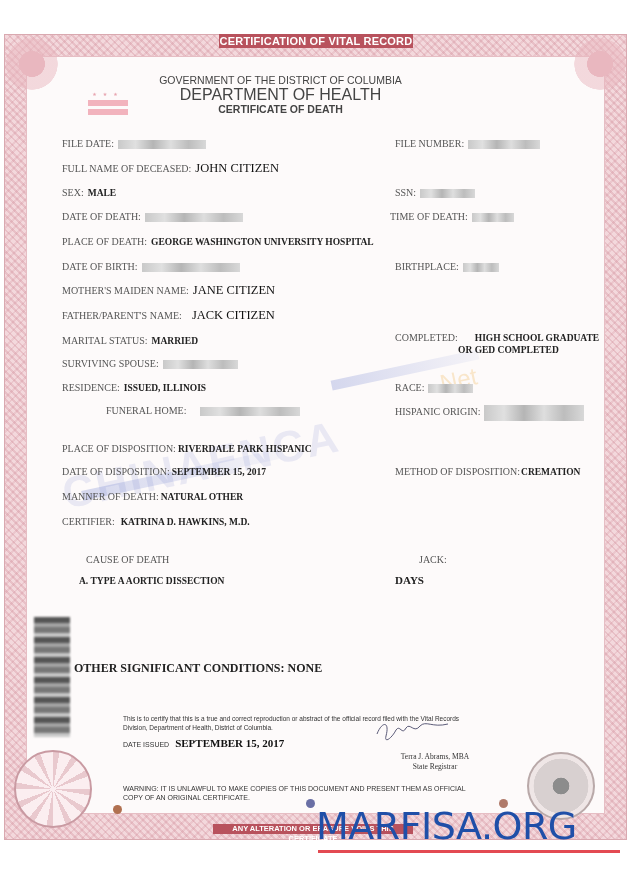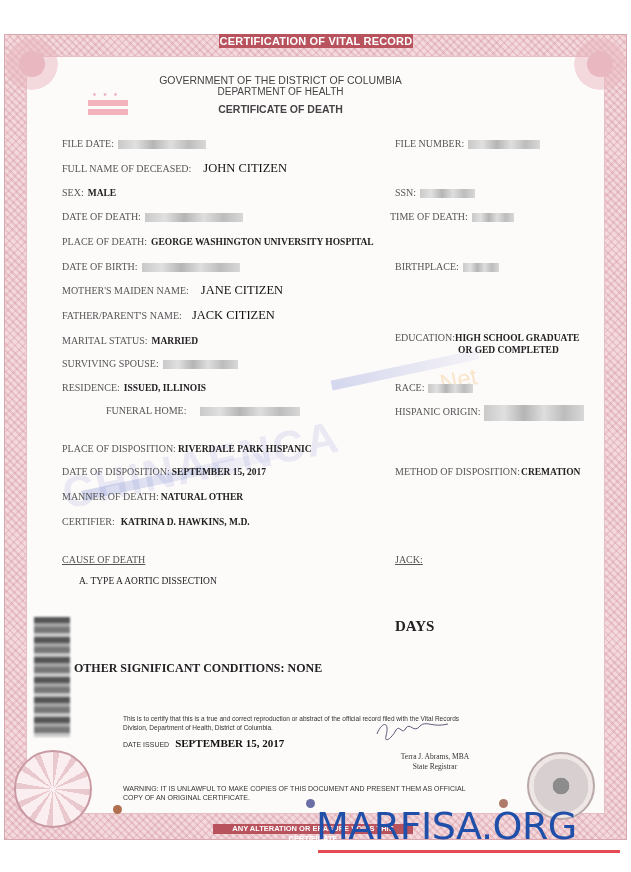--- a/index.html
+++ b/index.html
@@ -8,30 +8,30 @@
   .cert-border{position:absolute;inset:0;border:1px solid #d9a9b0;
     background:
       repeating-linear-gradient(45deg, rgba(200,120,135,0.25) 0 2px, transparent 2px 5px),
       repeating-linear-gradient(-45deg, rgba(200,120,135,0.18) 0 2px, transparent 2px 6px),
       #f3d8dc;}
   .cert-inner{position:absolute;left:22px;top:22px;right:22px;bottom:26px;background:#fdfafa;border:1px solid #e6bec4;}
   .corner{position:absolute;width:60px;height:60px;border-radius:50%;background:radial-gradient(circle,#e9b7bf 0 30%,rgba(233,183,191,0.5) 31% 60%,transparent 61%);}
   .title-banner{position:absolute;left:219px;top:34px;width:194px;height:14px;background:#b8525d;color:#fff;font-family:"Liberation Sans",sans-serif;font-size:11px;font-weight:bold;text-align:center;line-height:14px;letter-spacing:0.2px;}
   .header{position:absolute;left:0;width:561px;text-align:center;font-family:"Liberation Sans",sans-serif;color:#444;}
   .h1{top:74px;font-size:10.5px;}
-  .h2{top:86px;font-size:10px;}
+  .h2{top:86px;font-size:16px;}
   .h3{top:103px;font-size:10.5px;font-weight:bold;}
   .flag{position:absolute;left:88px;top:91px;width:40px;}
   .flag .stars{font-size:5px;color:#e8a5b0;letter-spacing:6px;text-align:center;}
   .flag .bar{height:6px;background:#f2b3bd;margin-top:3px;}
   .field{position:absolute;font-size:10px;color:#555;white-space:nowrap;}
   .field .val-b{font-weight:bold;color:#222;font-size:9.5px;margin-left:4px;}
-  .field .val-l{color:#111;font-size:12.5px;margin-left:12px;}
+  .field .val-l{color:#111;font-size:12.5px;margin-left:4px;}
   .blur{display:inline-block;height:9px;vertical-align:middle;margin-left:4px;background:linear-gradient(90deg,#c9c9c9,#e0e0e0 20%,#b5b5b5 40%,#dedede 60%,#bdbdbd 80%,#d8d8d8);filter:blur(0.6px);}
-  .under{text-decoration:underline;}
+  .under{margin-left:24px;}
   .watermark1{position:absolute;left:60px;top:440px;font-family:"Liberation Sans",sans-serif;font-size:44px;font-weight:bold;color:rgba(90,110,200,0.12);transform:rotate(-12deg);letter-spacing:2px;}
   .watermark2{position:absolute;left:440px;top:366px;font-family:"Liberation Sans",sans-serif;font-size:24px;color:rgba(240,170,60,0.25);transform:rotate(-12deg);}
   .streak{position:absolute;height:10px;background:linear-gradient(90deg,rgba(90,110,200,0.25),rgba(90,110,200,0.05));transform:rotate(-12deg);}
   .left-blur{position:absolute;left:34px;top:617px;width:36px;height:120px;background:repeating-linear-gradient(180deg,#555 0 6px,#a5a5a5 6px 10px,#777 10px 16px,#c9c9c9 16px 20px);filter:blur(1px);}
   .small{position:absolute;font-family:"Liberation Sans",sans-serif;font-size:6.5px;color:#333;line-height:9px;}
   .issued{position:absolute;left:123px;top:737px;font-family:"Liberation Sans",sans-serif;font-size:7px;color:#333;}
   .issued b{font-family:"Liberation Serif",serif;font-size:11px;margin-left:6px;color:#111;}
   .sig{position:absolute;left:372px;top:716px;width:80px;height:30px;}
   .registrar{position:absolute;left:380px;top:752px;width:110px;text-align:center;font-size:7.5px;color:#333;line-height:10px;}
   .seal-l{position:absolute;left:14px;top:750px;width:74px;height:74px;border-radius:50%;border:2px solid #c99aa2;background:repeating-conic-gradient(#e9c9ce 0 10deg,#fbeef0 10deg 30deg);}
@@ -101,21 +101,21 @@
 <div class="field" style="left:62px;top:283px;">
   <span>MOTHER'S MAIDEN NAME:</span><span class="val-l">JANE CITIZEN</span>
 </div>
 <div class="field" style="left:62px;top:308px;">
   <span>FATHER/PARENT'S NAME:</span><span class="val-l" style="margin-left:10px;">JACK CITIZEN</span>
 </div>
 <div class="field" style="left:62px;top:335px;">
   <span>MARITAL STATUS:</span><span class="val-b">MARRIED</span>
 </div>
 <div class="field" style="left:395px;top:332px;line-height:11px;">
-  <span>EDUCATION:</span><span class="val-b" style="margin-left:0;">HIGH SCHOOL GRADUATE</span><br>
+  <span>COMPLETED:</span><span class="val-b" style="margin-left:17px;">HIGH SCHOOL GRADUATE</span><br>
   <span class="val-b" style="margin-left:63px;">OR GED COMPLETED</span>
 </div>
 <div class="field" style="left:62px;top:358px;">
   <span>SURVIVING SPOUSE:</span><span class="blur" style="width:75px;"></span>
 </div>
 <div class="field" style="left:62px;top:382px;">
   <span>RESIDENCE:</span><span class="val-b">ISSUED, ILLINOIS</span>
 </div>
 <div class="field" style="left:395px;top:382px;">
   <span>RACE:</span><span class="blur" style="width:45px;"></span>
@@ -137,22 +137,22 @@
 </div>
 <div class="field" style="left:62px;top:491px;">
   <span>MANNER OF DEATH:</span><span class="val-b" style="margin-left:2px;">NATURAL OTHER</span>
 </div>
 <div class="field" style="left:62px;top:516px;">
   <span>CERTIFIER:</span><span class="val-b" style="margin-left:6px;">KATRINA D. HAWKINS, M.D.</span>
 </div>
 
 <div class="field under" style="left:62px;top:554px;">CAUSE OF DEATH</div>
 <div class="field under" style="left:395px;top:554px;">JACK:</div>
-<div class="field" style="left:79px;top:576px;font-weight:normal;color:#222;font-size:9.5px;">A. TYPE A AORTIC DISSECTION</div>
-<div class="field" style="left:395px;top:574px;font-weight:bold;color:#222;font-size:15px;margin-top:44px;">DAYS</div>
+<div class="field" style="left:79px;top:576px;font-weight:bold;color:#222;font-size:9.5px;">A. TYPE A AORTIC DISSECTION</div>
+<div class="field" style="left:395px;top:574px;font-weight:bold;color:#222;font-size:11px;">DAYS</div>
 
 <div class="left-blur"></div>
 <div class="field" style="left:74px;top:661px;font-weight:bold;color:#222;font-size:12px;">OTHER SIGNIFICANT CONDITIONS: NONE</div>
 
 <div class="small" style="left:123px;top:714px;">
   <div>This is to certify that this is a true and correct reproduction or abstract of the official record filed with the Vital Records</div>
   <div>Division, Department of Health, District of Columbia.</div>
 </div>
 <div class="issued">
   <span>DATE ISSUED</span><b>SEPTEMBER 15, 2017</b>

